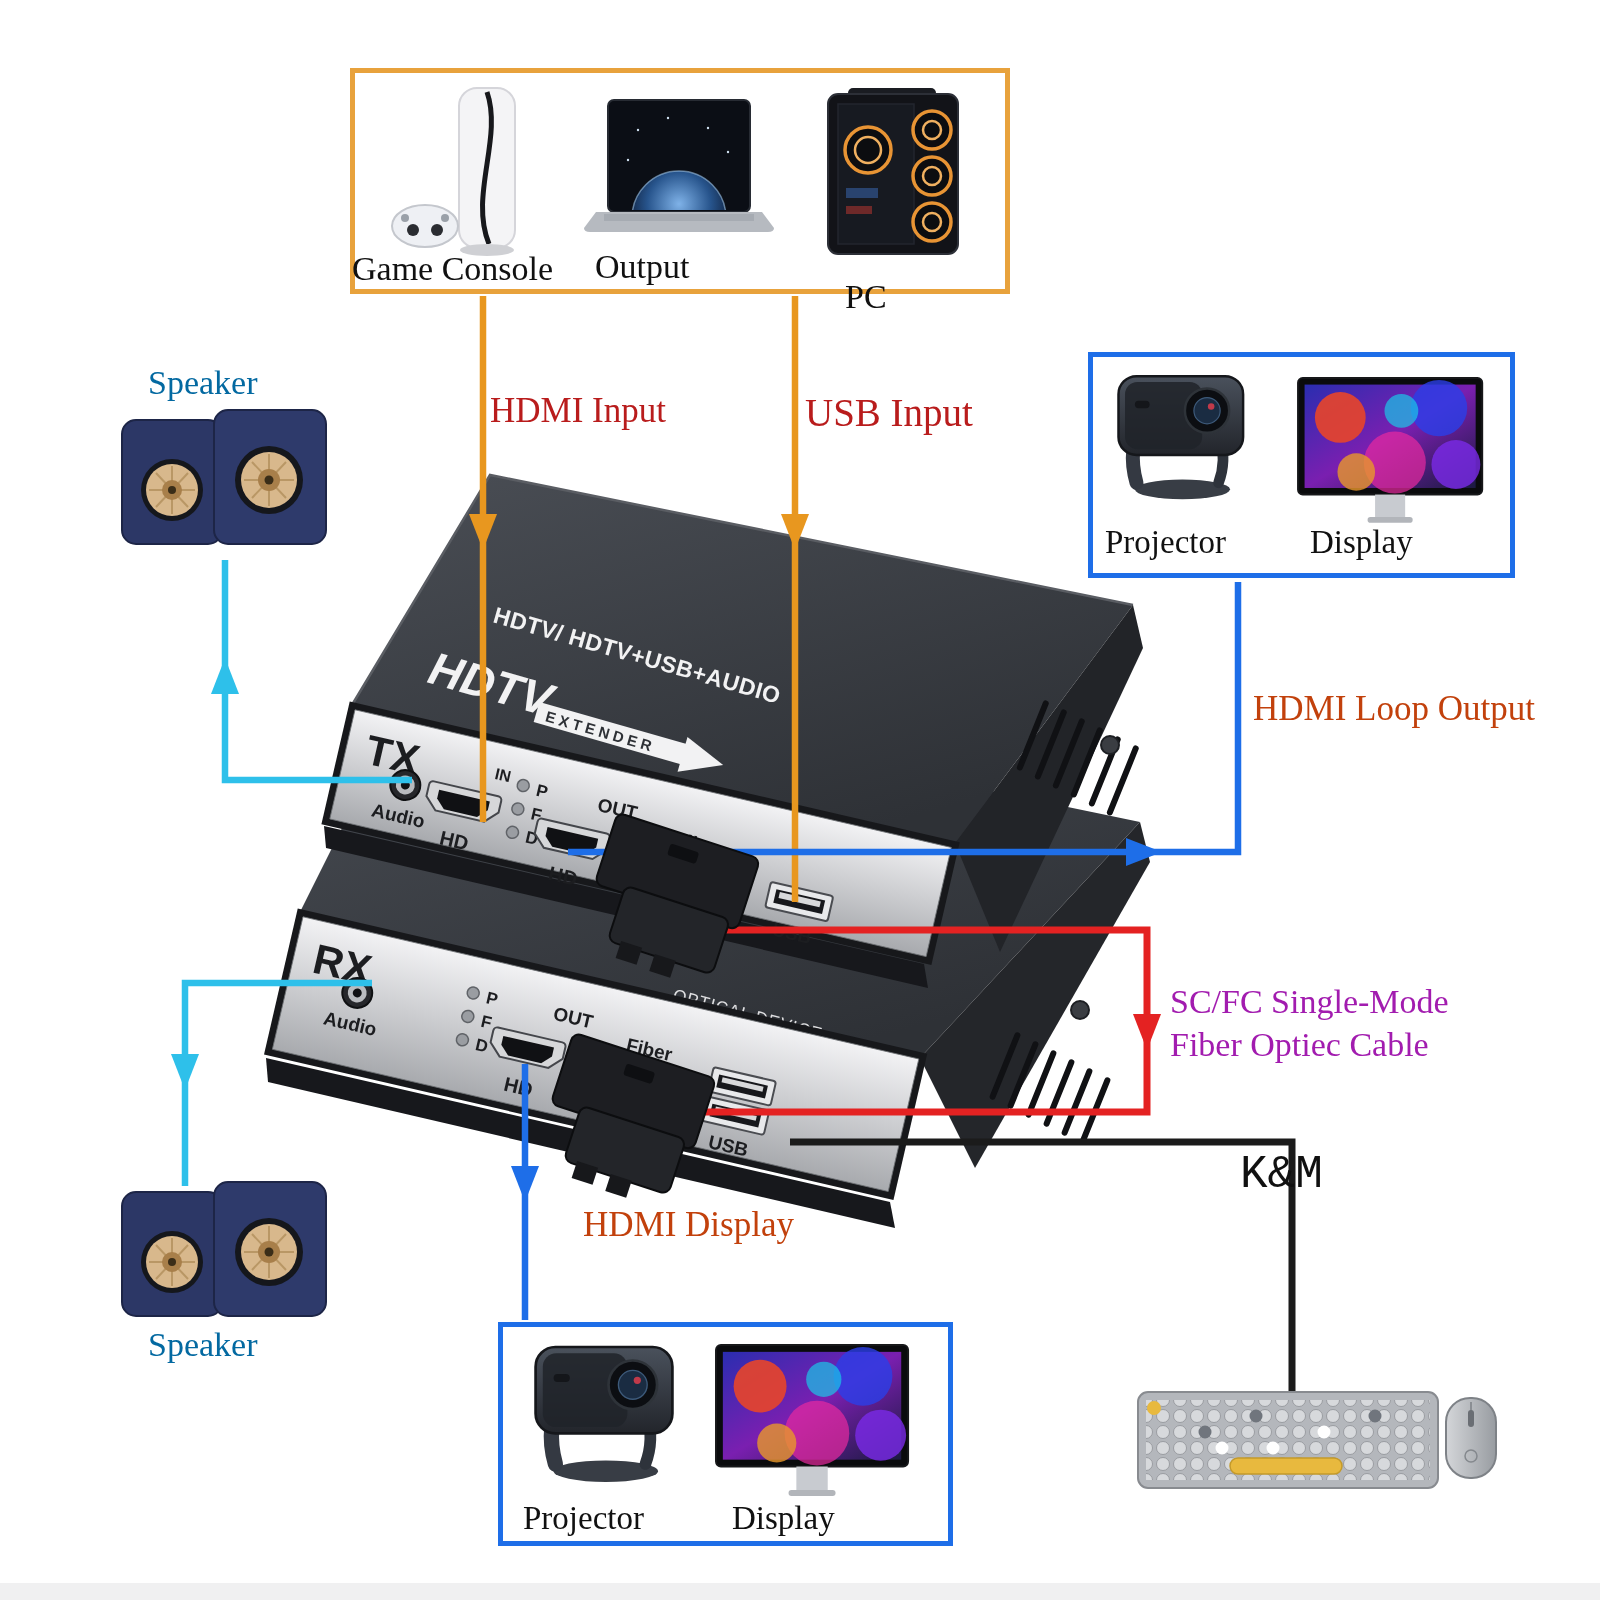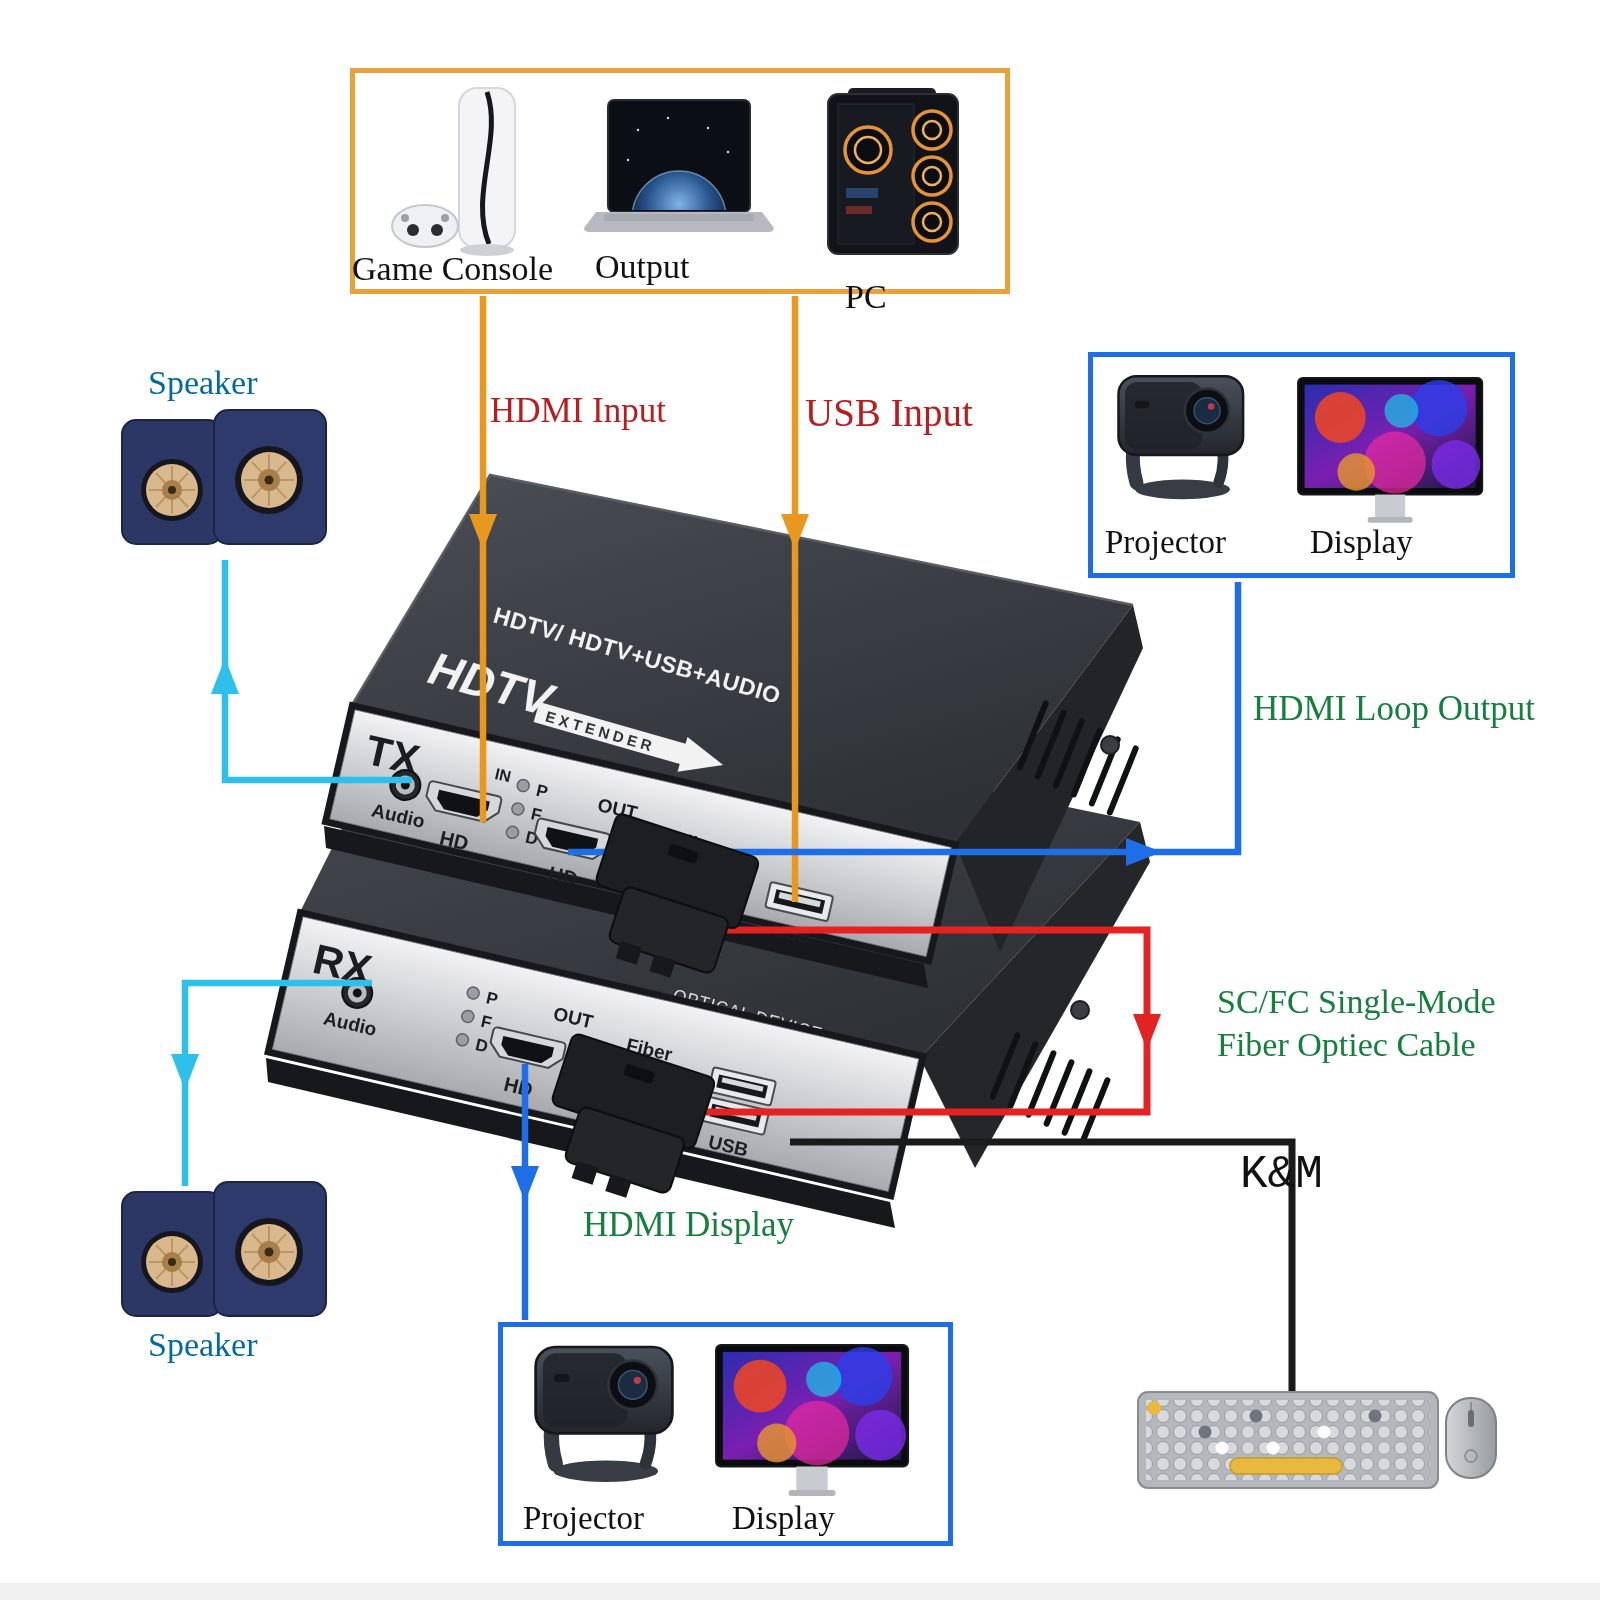--- a/index.html
+++ b/index.html
@@ -7,22 +7,22 @@
          font-family:"Liberation Serif",serif;}
   .layer{position:absolute;left:0;top:0;width:1600px;height:1600px;}
   .box{position:absolute;box-sizing:border-box;background:transparent;}
   .box.orange{border:5px solid #E8A23C;}
   .box.blue{border:5px solid #1E6EE8;}
   .lbl{position:absolute;font-family:"Liberation Serif",serif;color:#151515;
        font-size:34px;white-space:nowrap;line-height:1.1;}
   .lbl.left{text-align:left;}
   .orangeT{color:#b91c1c;}
   .cyanT{color:#0369a1;}
-  .blueT{color:#15803d;}
-  .redT{color:#15803d;margin-left:47px;}
+  .blueT{color:#c2410c;}
+  .redT{color:#a21caf;}
   .blackT{color:#111111;}
   svg text{font-family:"Liberation Sans",sans-serif;}
   .devLblDark{fill:#1c1d20;font-weight:bold;}
   .devLblWhite{fill:#f2f2f3;font-weight:bold;}
   .footer-strip{position:absolute;left:0;top:1583px;width:1600px;height:17px;background:#f0f0f1;}
 </style>
 </head>
 <body>
 
 <div class="stage">

